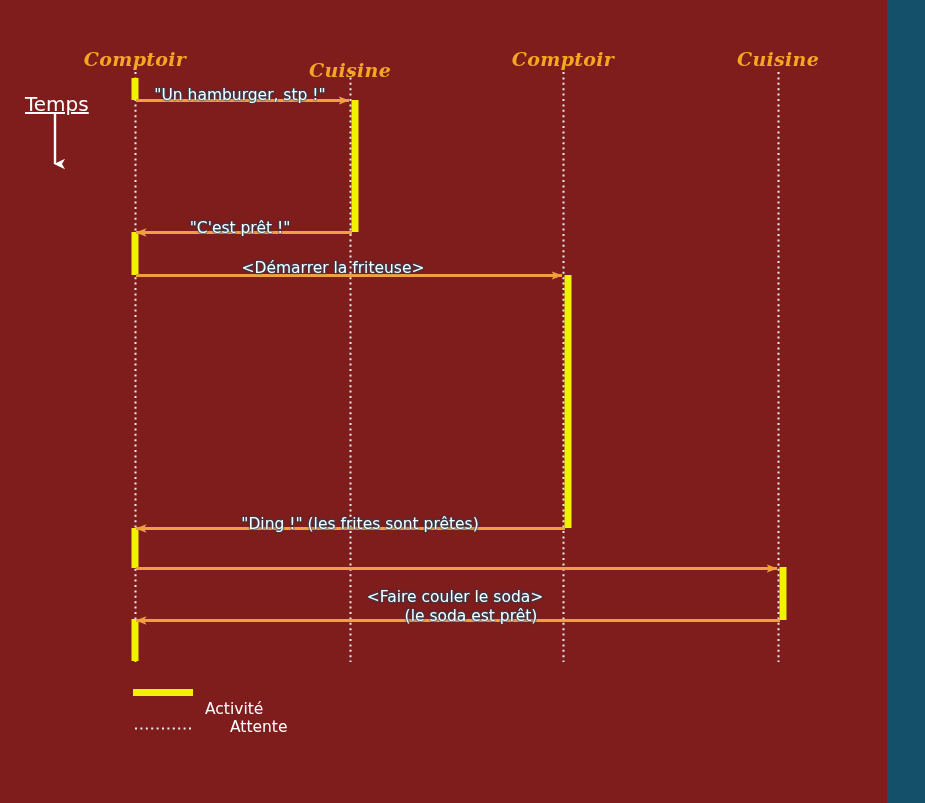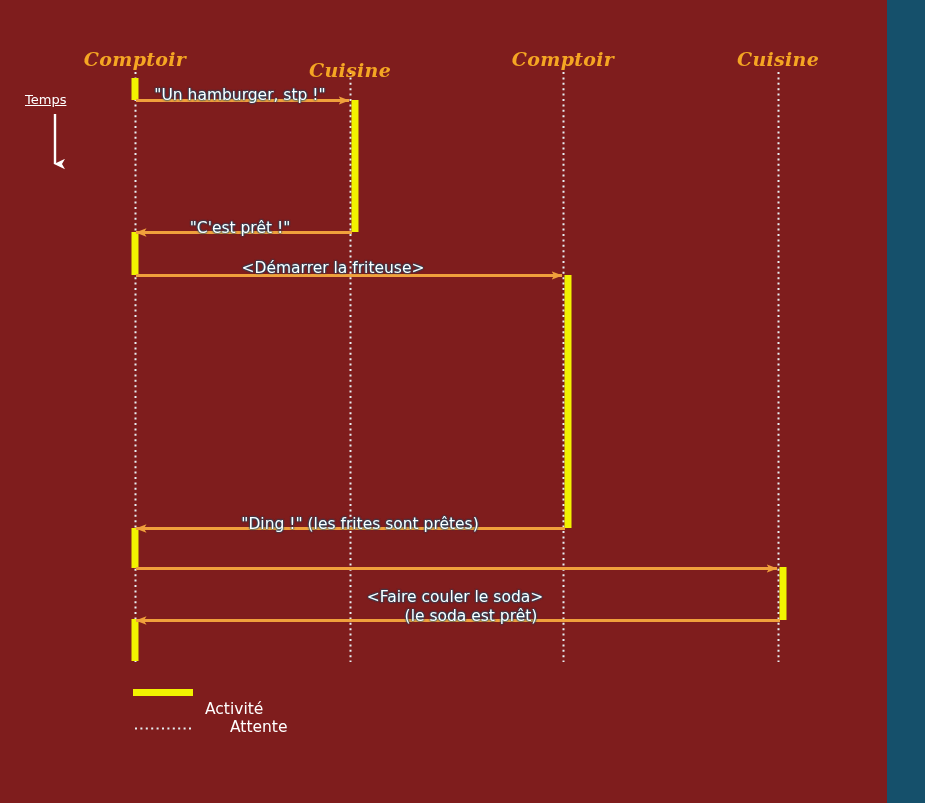--- a/index.html
+++ b/index.html
@@ -38,21 +38,21 @@
     position: absolute;
     color: #ffffff;
     font-size: 15.5px;
     white-space: nowrap;
     transform: translateX(-50%);
     text-shadow: 0 0 2px #15506b, 0 0 2px #15506b, 0 0 2px #15506b;
   }
   .time-label {
     position: absolute;
     color: #ffffff;
-    font-size: 13px;
+    font-size: 20px;
     white-space: nowrap;
     text-decoration: underline;
   }
   .legend-label {
     position: absolute;
     color: #ffffff;
     font-size: 15.5px;
     white-space: nowrap;
   }
 </style>

